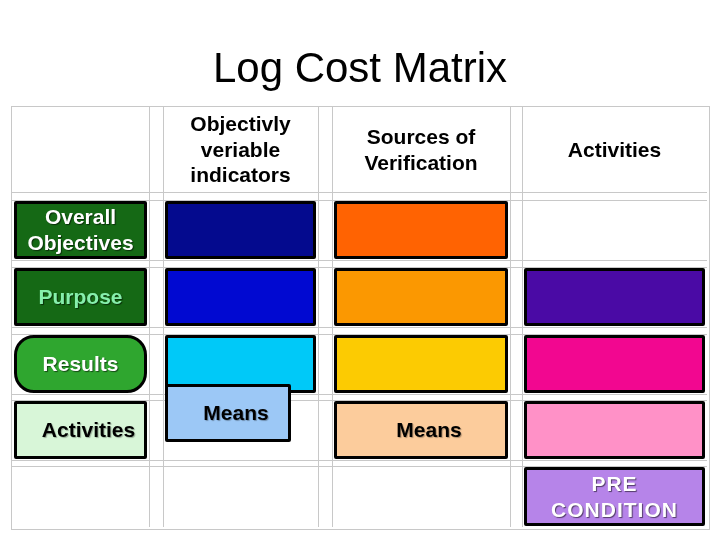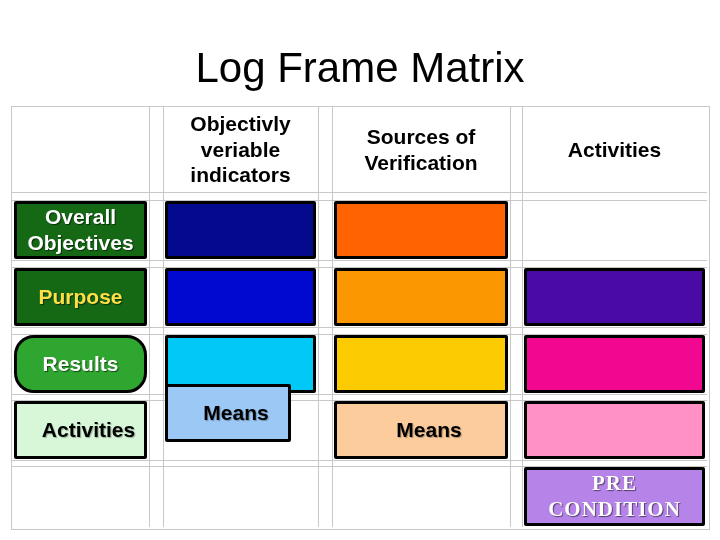--- a/index.html
+++ b/index.html
@@ -25,26 +25,26 @@
   }
   .box {
     position:absolute; box-sizing:border-box;
     border:3px solid #000; border-radius:2px;
     display:flex; align-items:center; justify-content:center;
     text-align:center; font-weight:bold; font-size:21px; line-height:1.22;
   }
   .box .lbl { display:block; }
   .light-text { text-shadow:1px 1px 1px rgba(0,0,0,0.55); }
   .dark-text  { text-shadow:1px 1px 1px rgba(0,0,0,0.30);padding-left:16px; }
-  .precond { letter-spacing:1px; padding:0 26px;font-family:Liberation Serif, serif; }
+  .precond { letter-spacing:1px; padding:0 26px; }
 </style>
 </head>
 <body>
 
-<div class="title">Log Frame Matrix</div>
+<div class="title">Log Cost Matrix</div>
 
 <div class="lf-table" style="border-color: rgb(200, 200, 200);">
 
   <div class="vl" style="left: 137px; background-color: rgb(200, 200, 200);"></div>
   <div class="vl" style="left: 151px; background-color: rgb(200, 200, 200);"></div>
   <div class="vl" style="left: 306px; background-color: rgb(200, 200, 200);"></div>
   <div class="vl" style="left: 320px; background-color: rgb(200, 200, 200);"></div>
   <div class="vl" style="left: 498px; background-color: rgb(200, 200, 200);"></div>
   <div class="vl" style="left: 510px; background-color: rgb(200, 200, 200);"></div>
   <div class="hl" style="top: 85px; background-color: rgb(200, 200, 200);"></div>
@@ -67,21 +67,21 @@
   <div class="hdr" style="left:510px; top:0; width:185px; height:85px">
     <span>Activities</span>
   </div>
 
   <div class="box light-text" style="left: 2px; top: 94px; width: 133px; height: 58px; background-color: rgb(21, 105, 21); color: rgb(255, 255, 255);">
     <span class="lbl">Overall Objectives</span>
   </div>
   <div class="box" style="left: 153px; top: 94px; width: 151px; height: 58px; background-color: rgb(4, 10, 142);"></div>
   <div class="box" style="left: 322px; top: 94px; width: 174px; height: 58px; background-color: rgb(255, 99, 2);"></div>
 
-  <div class="box light-text" style="left: 2px; top: 161px; width: 133px; height: 58px; background-color: rgb(21, 105, 21); color: #fde047;">
+  <div class="box light-text" style="left: 2px; top: 161px; width: 133px; height: 58px; background-color: rgb(21, 105, 21); color: #86efac;">
     <span class="lbl">Purpose</span>
   </div>
   <div class="box" style="left: 153px; top: 161px; width: 151px; height: 58px; background-color: rgb(1, 9, 209);"></div>
   <div class="box" style="left: 322px; top: 161px; width: 174px; height: 58px; background-color: rgb(251, 152, 1);"></div>
   <div class="box" style="left: 512px; top: 161px; width: 181px; height: 58px; background-color: rgb(74, 10, 165);"></div>
 
   <div class="box light-text" style="left: 2px; top: 228px; width: 133px; height: 58px; background-color: rgb(47, 166, 47); color: rgb(255, 255, 255); border-radius: 20px;">
     <span class="lbl">Results</span>
   </div>
   <div class="box" style="left: 153px; top: 228px; width: 151px; height: 58px; background-color: rgb(0, 201, 248);"></div>

